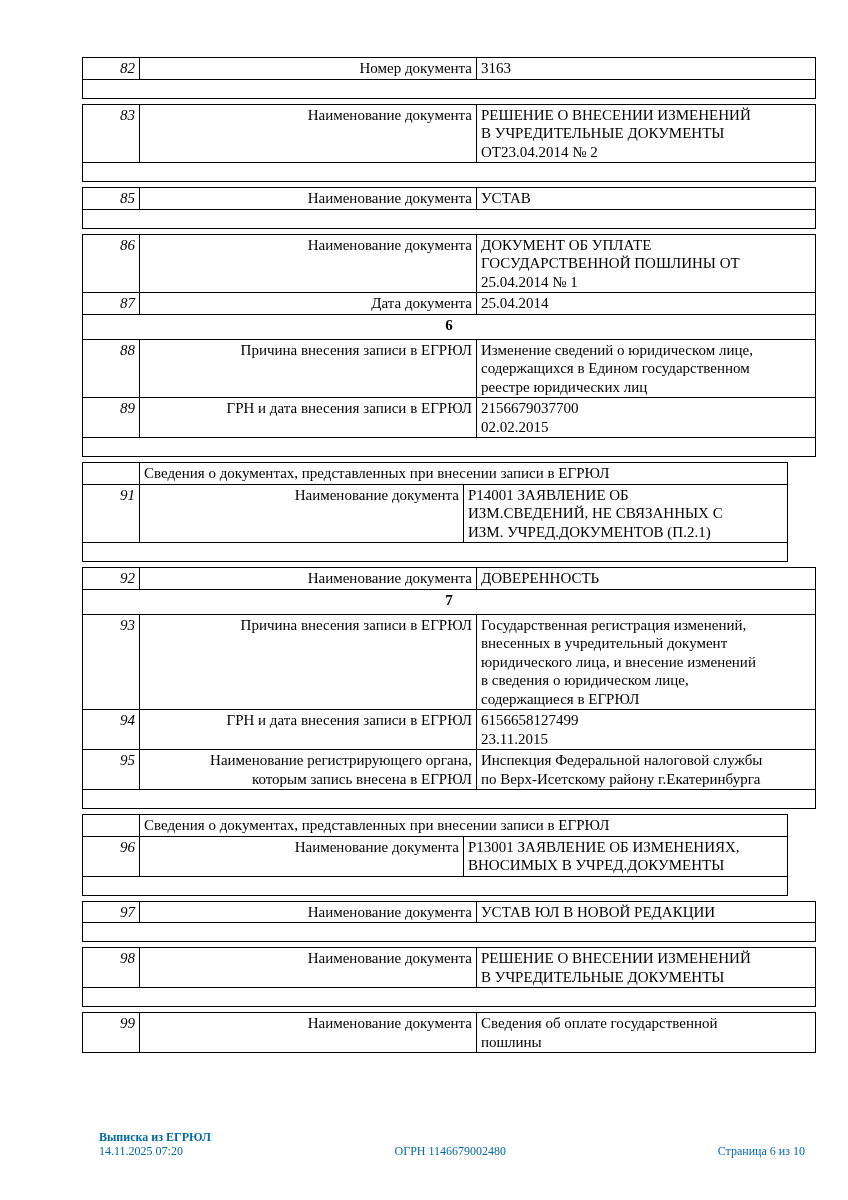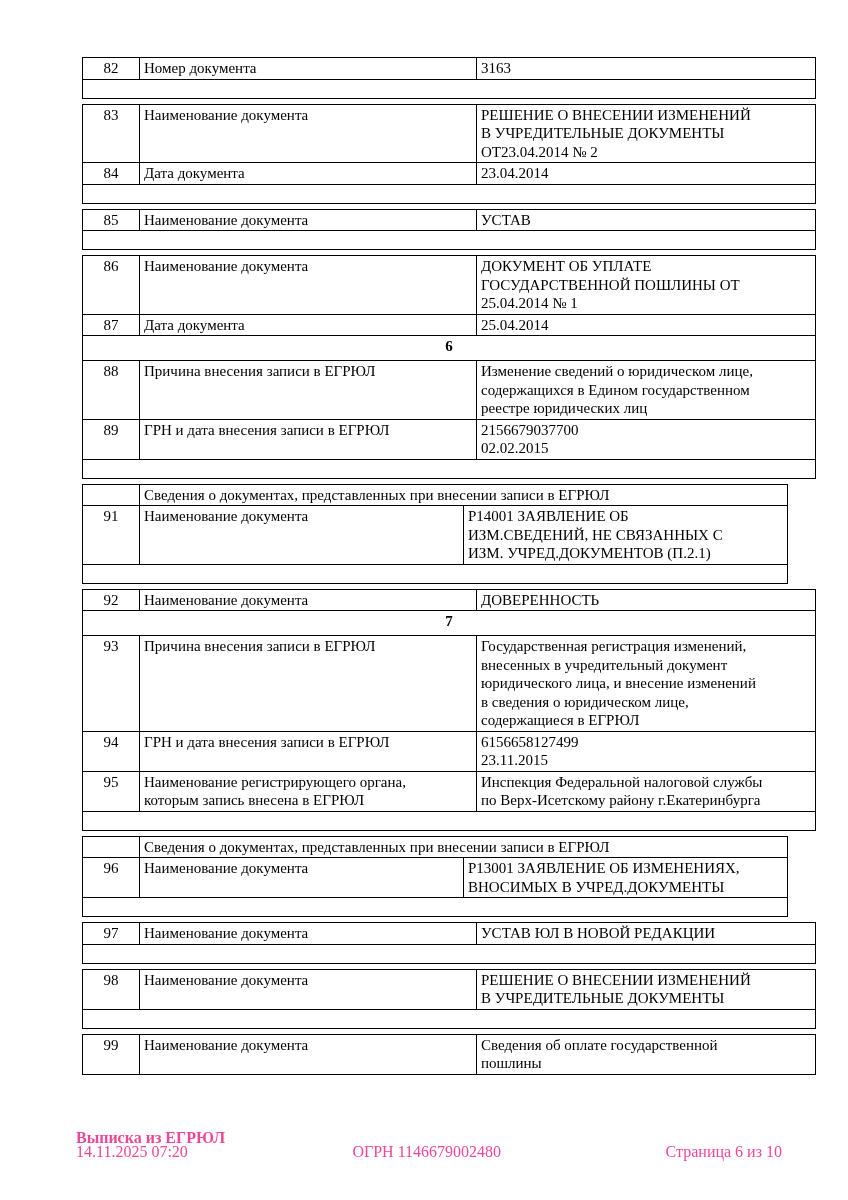--- a/index.html
+++ b/index.html
@@ -28,41 +28,41 @@
   table.grp td {
     border: 1px solid #000000;
     font-family: "Liberation Serif", serif;
     font-size: 15px;
     line-height: 18.5px;
     vertical-align: top;
     padding: 1px 4px 1px 4px;
     white-space: pre-line;
     overflow: hidden;
   }
-  td.num   { width: 48px;  text-align: center; padding: 1px 2px; }
-  td.label { width: 328px; }
+  td.num   { width: 48px;  text-align: right; padding: 1px 2px; font-style: italic; }
+  td.label { width: 328px; text-align: right; }
   td.value { width: 330px; }
   td.sep   { height: 16px; padding: 0; }
   td.section {
     text-align: center;
     font-weight: bold;
     height: 22px;
     padding: 2px 4px;
     white-space: normal;
   }
   td.subheader { padding: 1px 4px; }
   .footer {
     position: absolute;
-    left: 76px;
+    left: 99px;
     top: 1131px;
     width: 706px;
     font-family: "Liberation Serif", serif;
-    font-size: 16px;
+    font-size: 12px;
     line-height: 13.5px;
-    color: #ec4899;
+    color: #0369a1;
   }
   .footer-line1 { font-weight: bold; }
   .footer-line2 {
     display: flex;
     justify-content: space-between;
     align-items: flex-end;
   }
   .footer-line2 span { font-weight: normal; }
 </style>
 </head>
@@ -84,25 +84,20 @@
         </tbody>
       </table>
       <table class="grp">
         <tbody>
           <tr>
             <td class="num">83</td>
             <td class="label">Наименование документа</td>
             <td class="value">РЕШЕНИЕ О ВНЕСЕНИИ ИЗМЕНЕНИЙ
 В УЧРЕДИТЕЛЬНЫЕ ДОКУМЕНТЫ
 ОТ23.04.2014 № 2</td>
-          </tr>
-          <tr>
-            <td class="num">84</td>
-            <td class="label">Дата документа</td>
-            <td class="value">23.04.2014</td>
           </tr>
           <tr>
             <td class="sep" colspan="3"></td>
           </tr>
         </tbody>
       </table>
       <table class="grp">
         <tbody>
           <tr>
             <td class="num">85</td>

